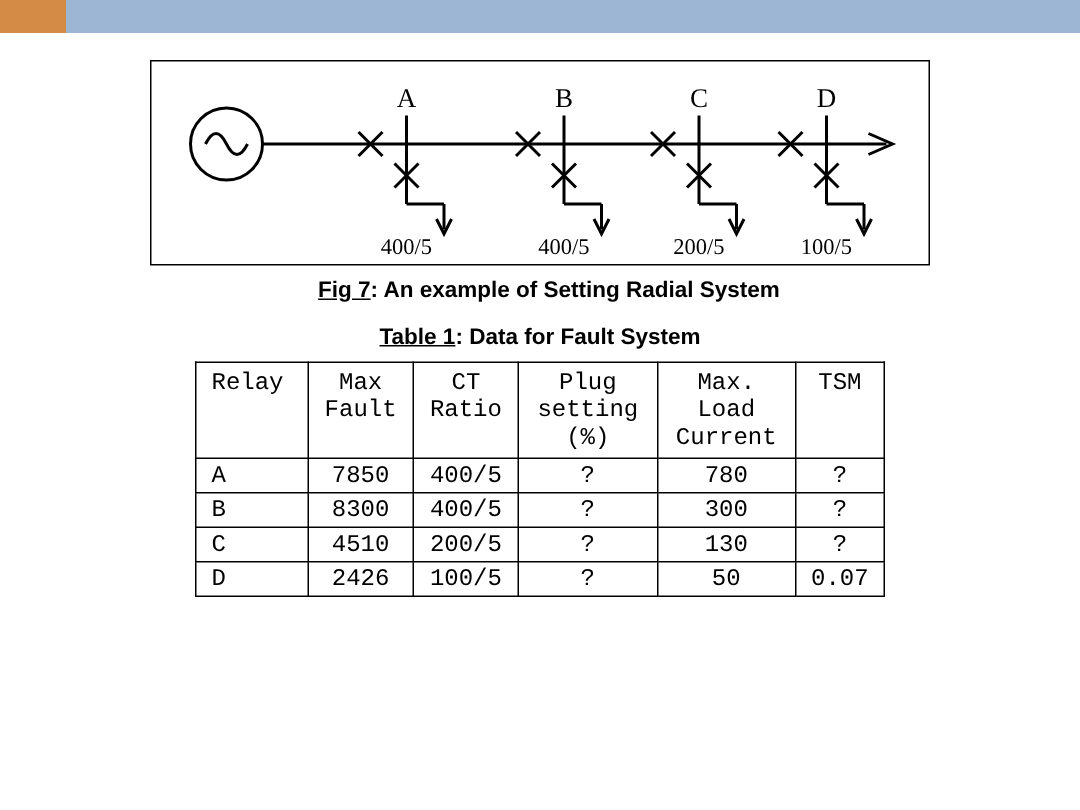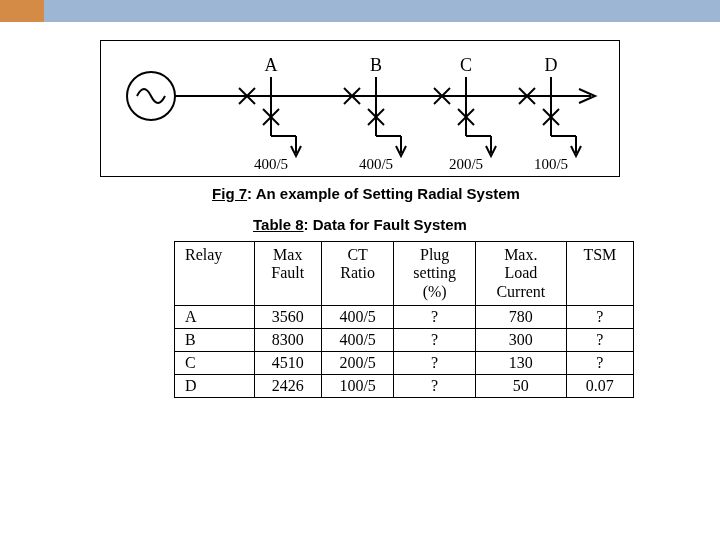--- a/index.html
+++ b/index.html
@@ -56,24 +56,23 @@
     margin: 4px 0 8px 0;
   }
   .tblcap .u { text-decoration: underline; }
   .tblwrap {
     margin: 0 auto;
     width: 460px;
   }
   table {
     border-collapse: collapse;
     width: 100%;
-    font-family: Liberation Serif, serif;
+    font-family: Liberation Mono, monospace;
     font-size: 16px;
     background: #fff;
-    margin-left: 44px;
   }
   th, td {
     border: 1px solid #000;
     padding: 2px 6px;
     text-align: center;
     font-weight: normal;
   }
   thead th {
     vertical-align: top;
     line-height: 1.15;
@@ -160,39 +159,39 @@
         <text x="450" y="128" font-family="Times New Roman,serif" font-size="15" text-anchor="middle">100/5</text>
       </g>
     </svg>
   </div>
 
   <div class="caption">
     <b><span class="u">Fig 7</span><span>: An example of Setting Radial System</span></b>
   </div>
 
   <div class="tblcap">
-    <b><span class="u">Table 8</span><span>: Data for Fault System</span></b>
+    <b><span class="u">Table 1</span><span>: Data for Fault System</span></b>
   </div>
 
   <div class="tblwrap">
     <table>
       <thead>
         <tr>
           <th>Relay</th>
           <th>Max<br>Fault</th>
           <th>CT<br>Ratio</th>
           <th>Plug<br>setting<br>(%)</th>
           <th>Max.<br>Load<br>Current</th>
           <th>TSM</th>
         </tr>
       </thead>
       <tbody>
         <tr>
           <td>A</td>
-          <td>3560</td>
+          <td>7850</td>
           <td>400/5</td>
           <td>?</td>
           <td>780</td>
           <td>?</td>
         </tr>
         <tr>
           <td>B</td>
           <td>8300</td>
           <td>400/5</td>
           <td>?</td>

